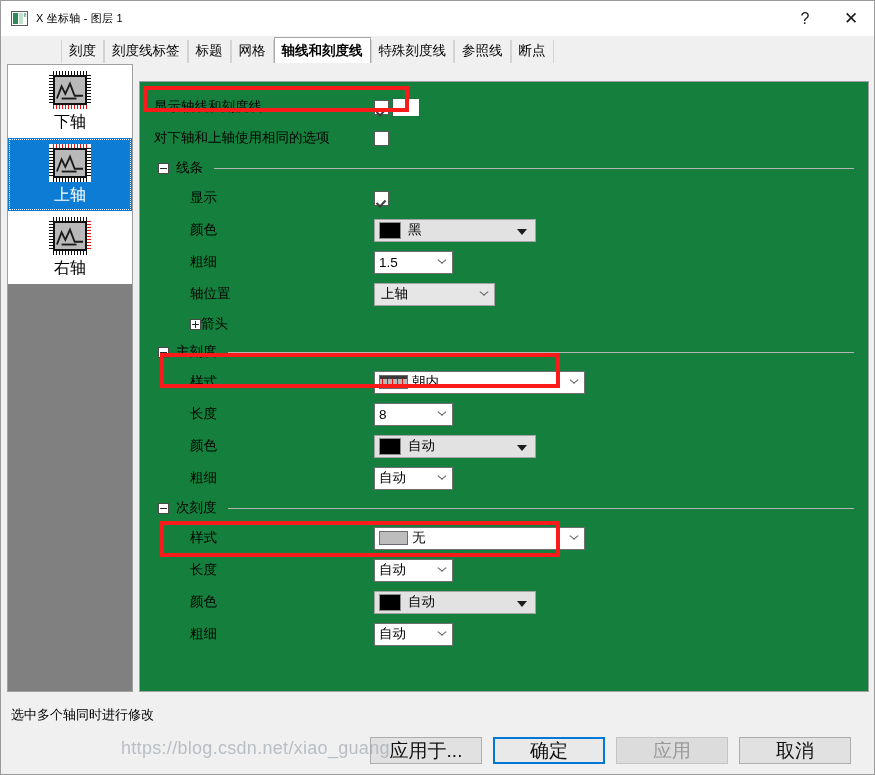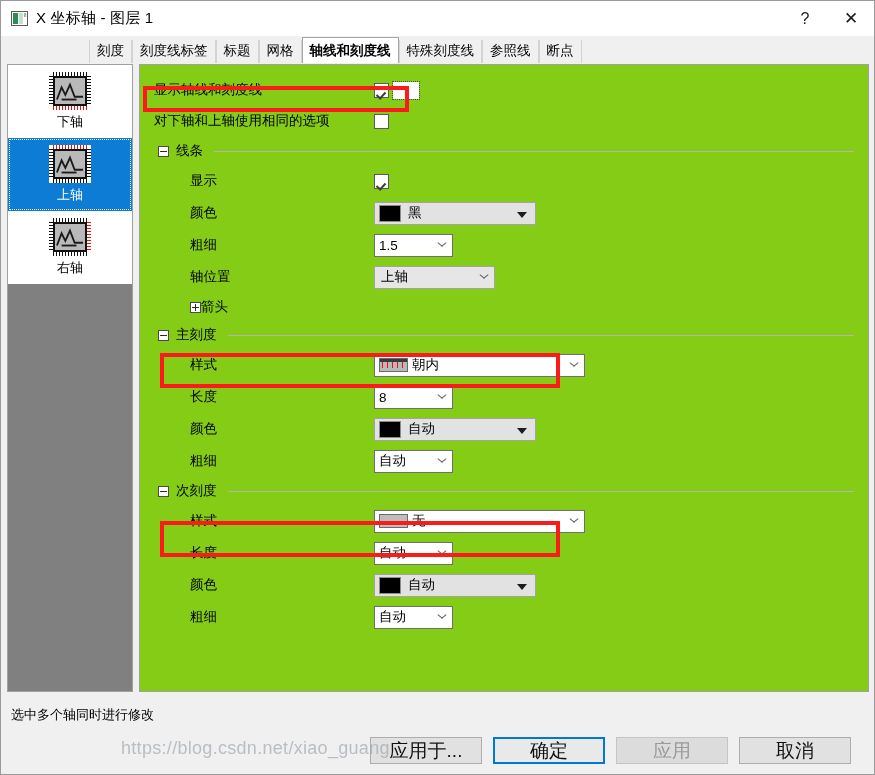--- a/index.html
+++ b/index.html
@@ -46,41 +46,41 @@
     flex: none;
   }
   .title-icon i {
     position: absolute;
     display: block;
   }
   .title-icon i.a { left: 1px; top: 1px; width: 5px; height: 11px; background: #2e8b57; }
   .title-icon i.b { left: 7px; top: 1px; width: 4px; height: 11px; background: #bfe3cf; }
   .title-icon i.c { left: 12px; top: 1px; width: 2px; height: 4px; background: #8fbca2; }
   .title-text {
-    font-size: 15px;
+    font-size: 11px;
     letter-spacing: .2px;
     white-space: nowrap;
   }
   .titlebar-spacer { flex: 1 1 auto; }
   .win-btn {
     width: 46px; height: 34px;
     display: flex; align-items: center; justify-content: center;
     font-size: 16px; color: #1a1a1a;
     background: #ffffff;
   }
   .win-btn.close { font-size: 17px; }
 
   
   .tabstrip {
     height: 22px;
     min-height: 27px;
     background: #f0f0f0;
     display: flex;
     align-items: flex-end;
-    padding-left: 88px;
+    padding-left: 60px;
     box-sizing: border-box;
     position: relative;
   }
   .tab {
     height: 23px;
     line-height: 22px;
     padding: 0 7px;
     font-size: 13.5px;
     background: #f0f0f0;
     border-left: 1px solid #d3d3d3;
@@ -134,21 +134,21 @@
     align-items: center;
     justify-content: center;
     gap: 3px;
     box-sizing: border-box;
   }
   .side-item.selected {
     background: #0c7cd5;
     outline: 1px dotted #ffffff;
     outline-offset: -2px;
   }
-  .side-item-label { font-size: 13px; color: #000; }
+  .side-item-label { font-size: 16px; color: #000; }
   .side-item.selected .side-item-label { color: #ffffff; }
 
   
   .axis-icon {
     width: 42px; height: 38px;
     position: relative;
     background: #ffffff;
     box-sizing: border-box;
   }
   .axis-icon .frame {
@@ -182,22 +182,22 @@
     background-image: repeating-linear-gradient(180deg, #e81010 0 1px, transparent 1px 3px);
   }
   .axis-icon .hl.top { left: 4px; right: 4px; top: 0px; height: 5px; }
   .axis-icon .hl.bottom { left: 4px; right: 4px; bottom: 0px; height: 5px; }
   .axis-icon .hl.left { top: 4px; bottom: 4px; left: 0px; width: 5px; }
   .axis-icon .hl.right { top: 4px; bottom: 4px; right: 0px; width: 5px; }
 
   
   .content-wrap {
     flex: 1 1 auto;
-    margin: 1px 1px 10px 6px;
-    background: #84cc16;
+    margin: 18px 1px 10px 6px;
+    background: #15803d;
     border: 1px solid #a0a0a0;
     box-sizing: border-box;
     position: relative;
   }
   .content {
     position: absolute;
     inset: 0;
     padding: 10px 14px 0 14px;
     box-sizing: border-box;
   }

